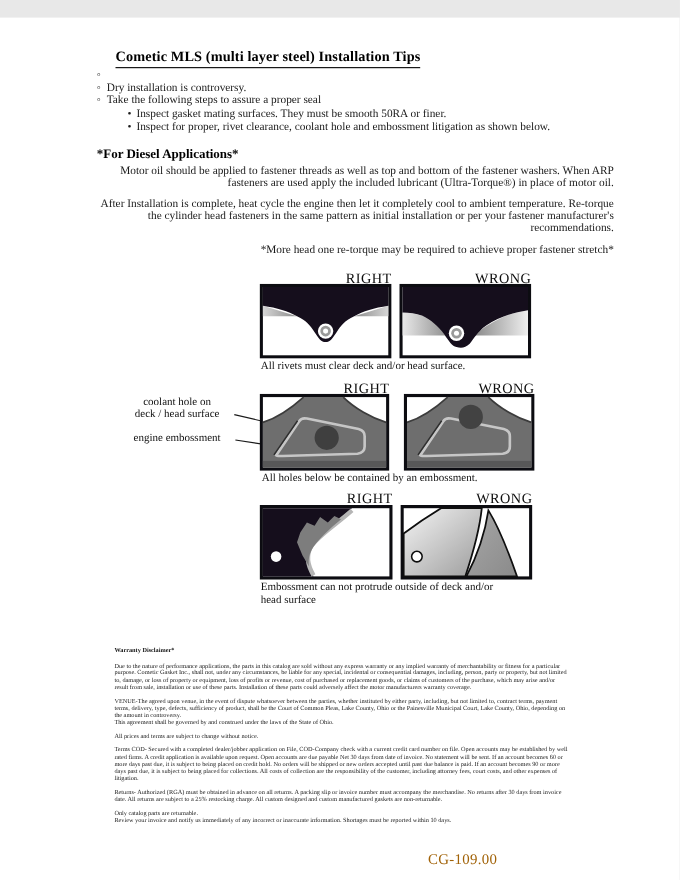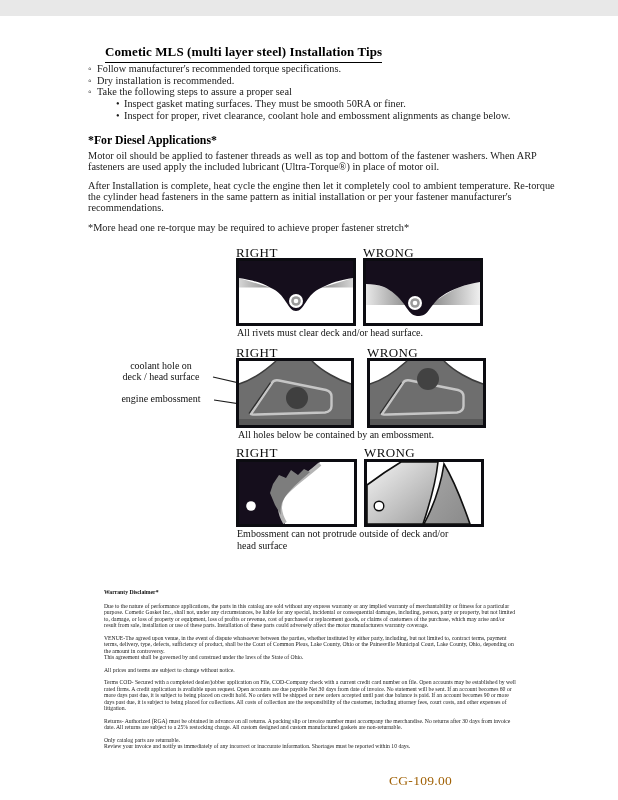--- a/index.html
+++ b/index.html
@@ -13,22 +13,22 @@
     font-size:13px;font-weight:bold;color:#000;
     border-bottom:1.6px solid #000;padding-bottom:2px;display:inline-block;
     letter-spacing:.1px;
   }
   .tips{font-size:10.3px;line-height:11.7px;width:480px;}
   .tip{display:flex;}
   .tip .mk{width:9px;flex:0 0 9px;text-align:left;}
   .tip.sub{padding-left:28px;}
   .tip.sub .mk{width:8px;flex:0 0 8px;}
   .h-diesel{font-size:11.8px;font-weight:bold;color:#000;}
-  .para{font-size:10.3px;line-height:11px;width:470px;}
-  .rw-label{font-size:13px;color:#0d0d0d;text-align:left;letter-spacing:.4px;}
+  .para{font-size:10.3px;line-height:11px;width:470px;text-align:right;}
+  .rw-label{font-size:13px;color:#0d0d0d;text-align:right;letter-spacing:.4px;}
   .caption{font-size:10px;color:#111;}
   .sidelabel{font-size:10px;line-height:10.8px;text-align:center;width:102px;color:#111;}
   .panel{display:block;}
   .disclaimer{width:414px;font-size:5.7px;line-height:6.5px;color:#222;}
   .disclaimer .dh{font-weight:bold;margin-bottom:7px;color:#111;}
   .disclaimer p{margin:0 0 6px 0;}
   .disclaimer p.tight{margin-bottom:0;}
   .code{font-size:13.5px;color:#a16207;letter-spacing:.3px;}
 </style>
 </head>
@@ -36,37 +36,36 @@
 
 <div class="page">
 
   <div class="abs" style="left:105px;top:26px;">
     <span class="title">Cometic MLS (multi layer steel) Installation Tips</span>
   </div>
 
   <div class="abs tips" style="left:88px;top:47px;">
     <div class="tip">
         <span class="mk">◦</span>
-        <span>Follow manufacturer's recommended torque specifications.</span>
       </div>
     <div class="tip">
         <span class="mk">◦</span>
-        <span>Dry installation is recommended.</span>
+        <span>Dry installation is controversy.</span>
       </div>
     <div class="tip">
         <span class="mk">◦</span>
         <span>Take the following steps to assure a proper seal</span>
       </div>
     <div class="tip sub">
         <span class="mk">•</span>
         <span>Inspect gasket mating surfaces.  They must be smooth 50RA or finer.</span>
       </div>
     <div class="tip sub">
         <span class="mk">•</span>
-        <span>Inspect for proper, rivet clearance, coolant hole and embossment alignments as change below.</span>
+        <span>Inspect for proper, rivet clearance, coolant hole and embossment litigation as shown below.</span>
       </div>
   </div>
 
   <div class="abs h-diesel" style="left:88px;top:117px;">*For Diesel Applications*</div>
   <div class="abs para" style="left:88px;top:134px;">Motor oil should be applied to fastener threads as well as top and bottom of the fastener washers. When ARP fasteners are used apply the included lubricant (Ultra-Torque®) in place of motor oil.</div>
   <div class="abs para" style="left:88px;top:164px;">After Installation is complete, heat cycle the engine then let it completely cool to ambient temperature. Re-torque the cylinder head fasteners in the same pattern as initial installation or per your fastener manufacturer's recommendations.</div>
   <div class="abs para" style="left:88px;top:206px;">*More head one re-torque may be required to achieve proper fastener stretch*</div>
 
   <div class="abs rw-label" style="left:236px;top:229px;width:120px;">RIGHT</div>
   <div class="abs rw-label" style="left:363px;top:229px;width:120px;">WRONG</div>

